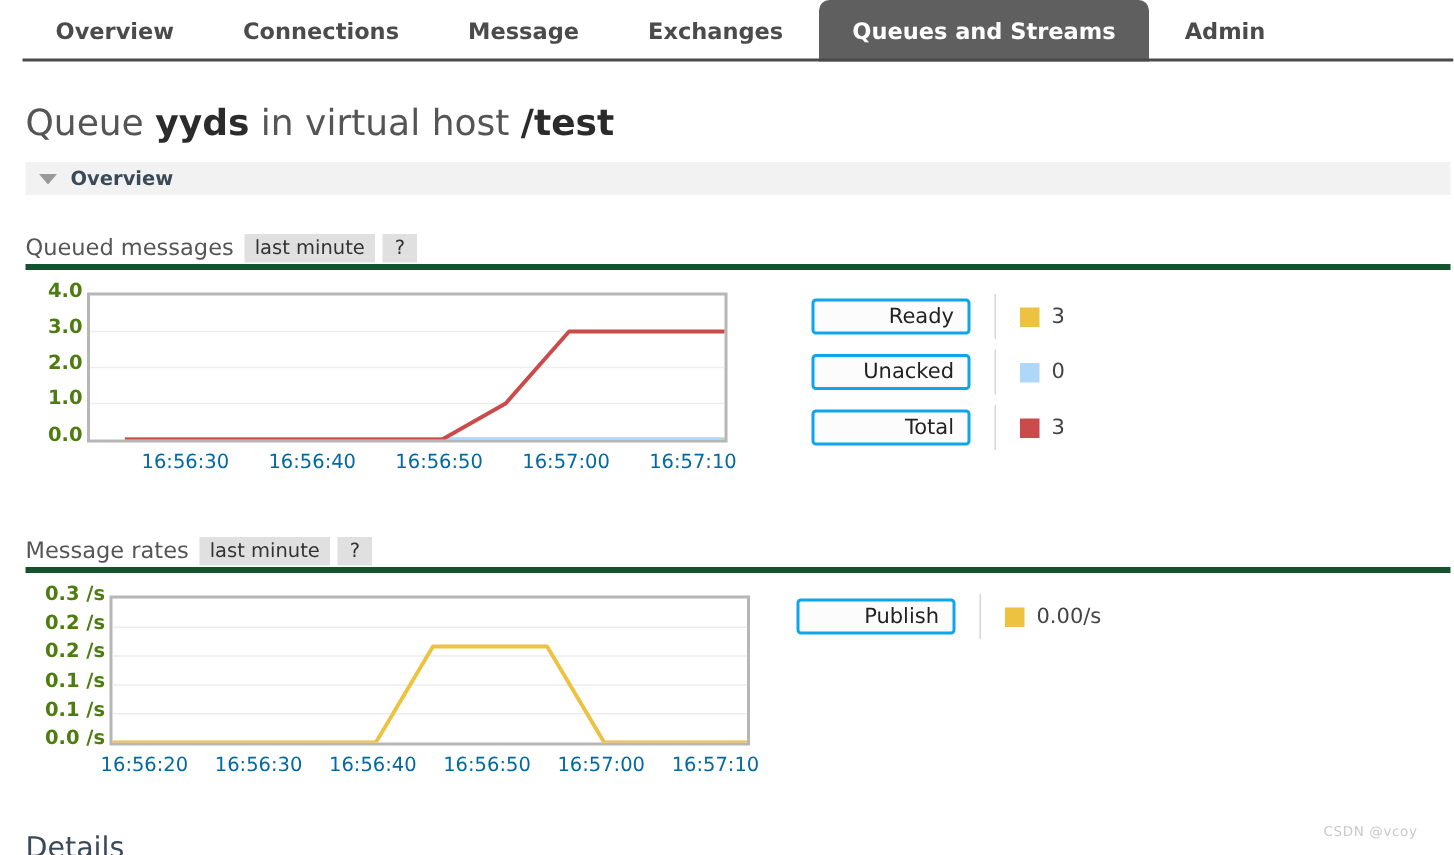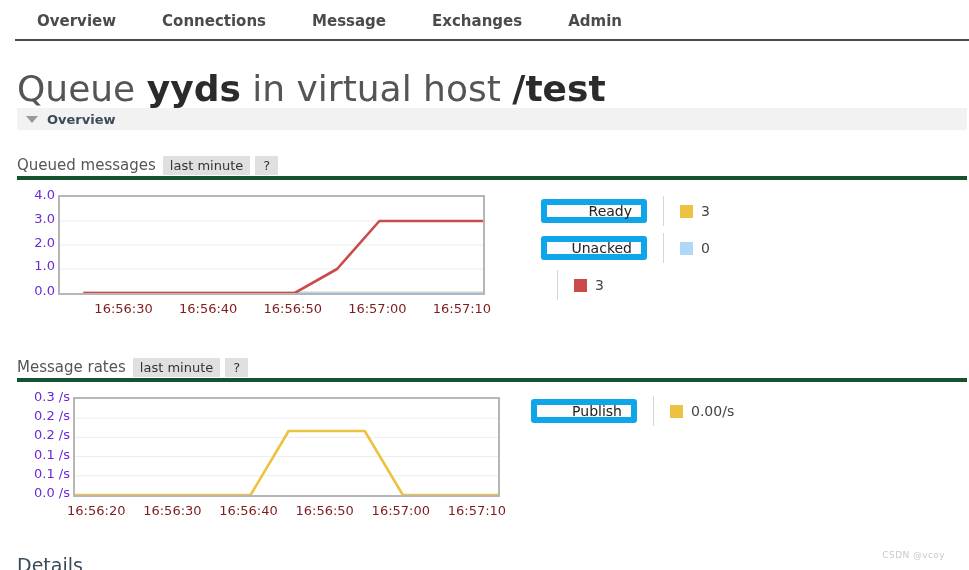--- a/index.html
+++ b/index.html
@@ -32,21 +32,21 @@
     border-radius: 7px 7px 0 0;
     margin-right: 2px;
   }
   .nav-item.active {
     background: #5f5f5f; color: #ffffff;
   }
 
   
   .page-title {
     position: absolute; left: 17px; top: 68px;
-    font-size: 36px; color: #555555; font-weight: normal;
+    font-size: 24px; color: #555555; font-weight: normal;
     white-space: nowrap;
     font-family: "DejaVu Sans", sans-serif;
   }
   .page-title b { color: #2b2b2b; font-weight: bold; }
 
   
   .section-bar {
     position: absolute; left: 17px; top: 108px; width: 950px; height: 22px;
     background: #f2f2f2;
     display: flex; align-items: center;
@@ -85,38 +85,39 @@
   .plot {
     position: absolute;
     background: #ffffff;
     border: 2px solid #b6b6b6;
   }
   .plot svg { display: block; }
 
   .ylabels { position: absolute; text-align: right; }
   .ylabel {
     position: absolute; right: 0;
-    font-size: 13px; color: #6d28d9; white-space: nowrap;
+    font-size: 13px; color: #4d7c0f; white-space: nowrap;
     line-height: 13px;
+    font-weight: bold;
   }
   .xlabels { position: absolute; }
   .xlabel {
     position: absolute;
-    font-size: 13px; color: #7f1d1d; white-space: nowrap;
+    font-size: 13px; color: #0369a1; white-space: nowrap;
     line-height: 13px;
   }
 
   
   .legend { position: absolute; }
   .legend-row {
     display: flex; align-items: center; height: 24px; margin-bottom: 13px;
   }
   .legend-btn {
     width: 106px; height: 24px;
-    border: 6px solid #0ea5e9; background: #fcfcfc;
+    border: 2px solid #0ea5e9; background: #fcfcfc;
     border-radius: 3px;
     display: flex; align-items: center; justify-content: flex-end;
     padding-right: 9px;
     font-size: 14px; color: #222; cursor: pointer;
   }
   .legend-sep {
     width: 1px; height: 30px; background: #d6d6d6; margin: 0 16px;
   }
   .swatch {
     width: 13px; height: 13px; margin-right: 8px; flex: none;
@@ -138,20 +139,21 @@
 <body>
 
 <div id="app">
 
   <div class="navbar">
     <ul class="nav-list" id="nav-list">
         <li class="nav-item">Overview</li>
         <li class="nav-item">Connections</li>
         <li class="nav-item">Message</li>
         <li class="nav-item">Exchanges</li>
+        <li class="nav-item active">Queues and Streams</li>
         <li class="nav-item">Admin</li>
       </ul>
     <div class="nav-underline"></div>
   </div>
 
   <div class="page-title">
     <span>Queue </span><b>yyds</b><span> in virtual host </span><b>/test</b>
   </div>
 
   <div class="section-bar">
@@ -202,20 +204,21 @@
         <span class="swatch" style="background: rgb(237, 194, 64);"></span>
         <span class="legend-val">3</span>
       </div>
       <div class="legend-row">
         <div class="legend-btn">Unacked</div>
         <div class="legend-sep"></div>
         <span class="swatch" style="background: rgb(175, 216, 248);"></span>
         <span class="legend-val">0</span>
       </div>
       <div class="legend-row">
+        <div class="legend-btn">Total</div>
         <div class="legend-sep"></div>
         <span class="swatch" style="background: rgb(203, 75, 75);"></span>
         <span class="legend-val">3</span>
       </div>
     </div>
 
   <div class="chart-block" style="left:17px; top:356px;">
 
     <div class="chart-header">
       <span class="chart-header-title">Message rates</span>

